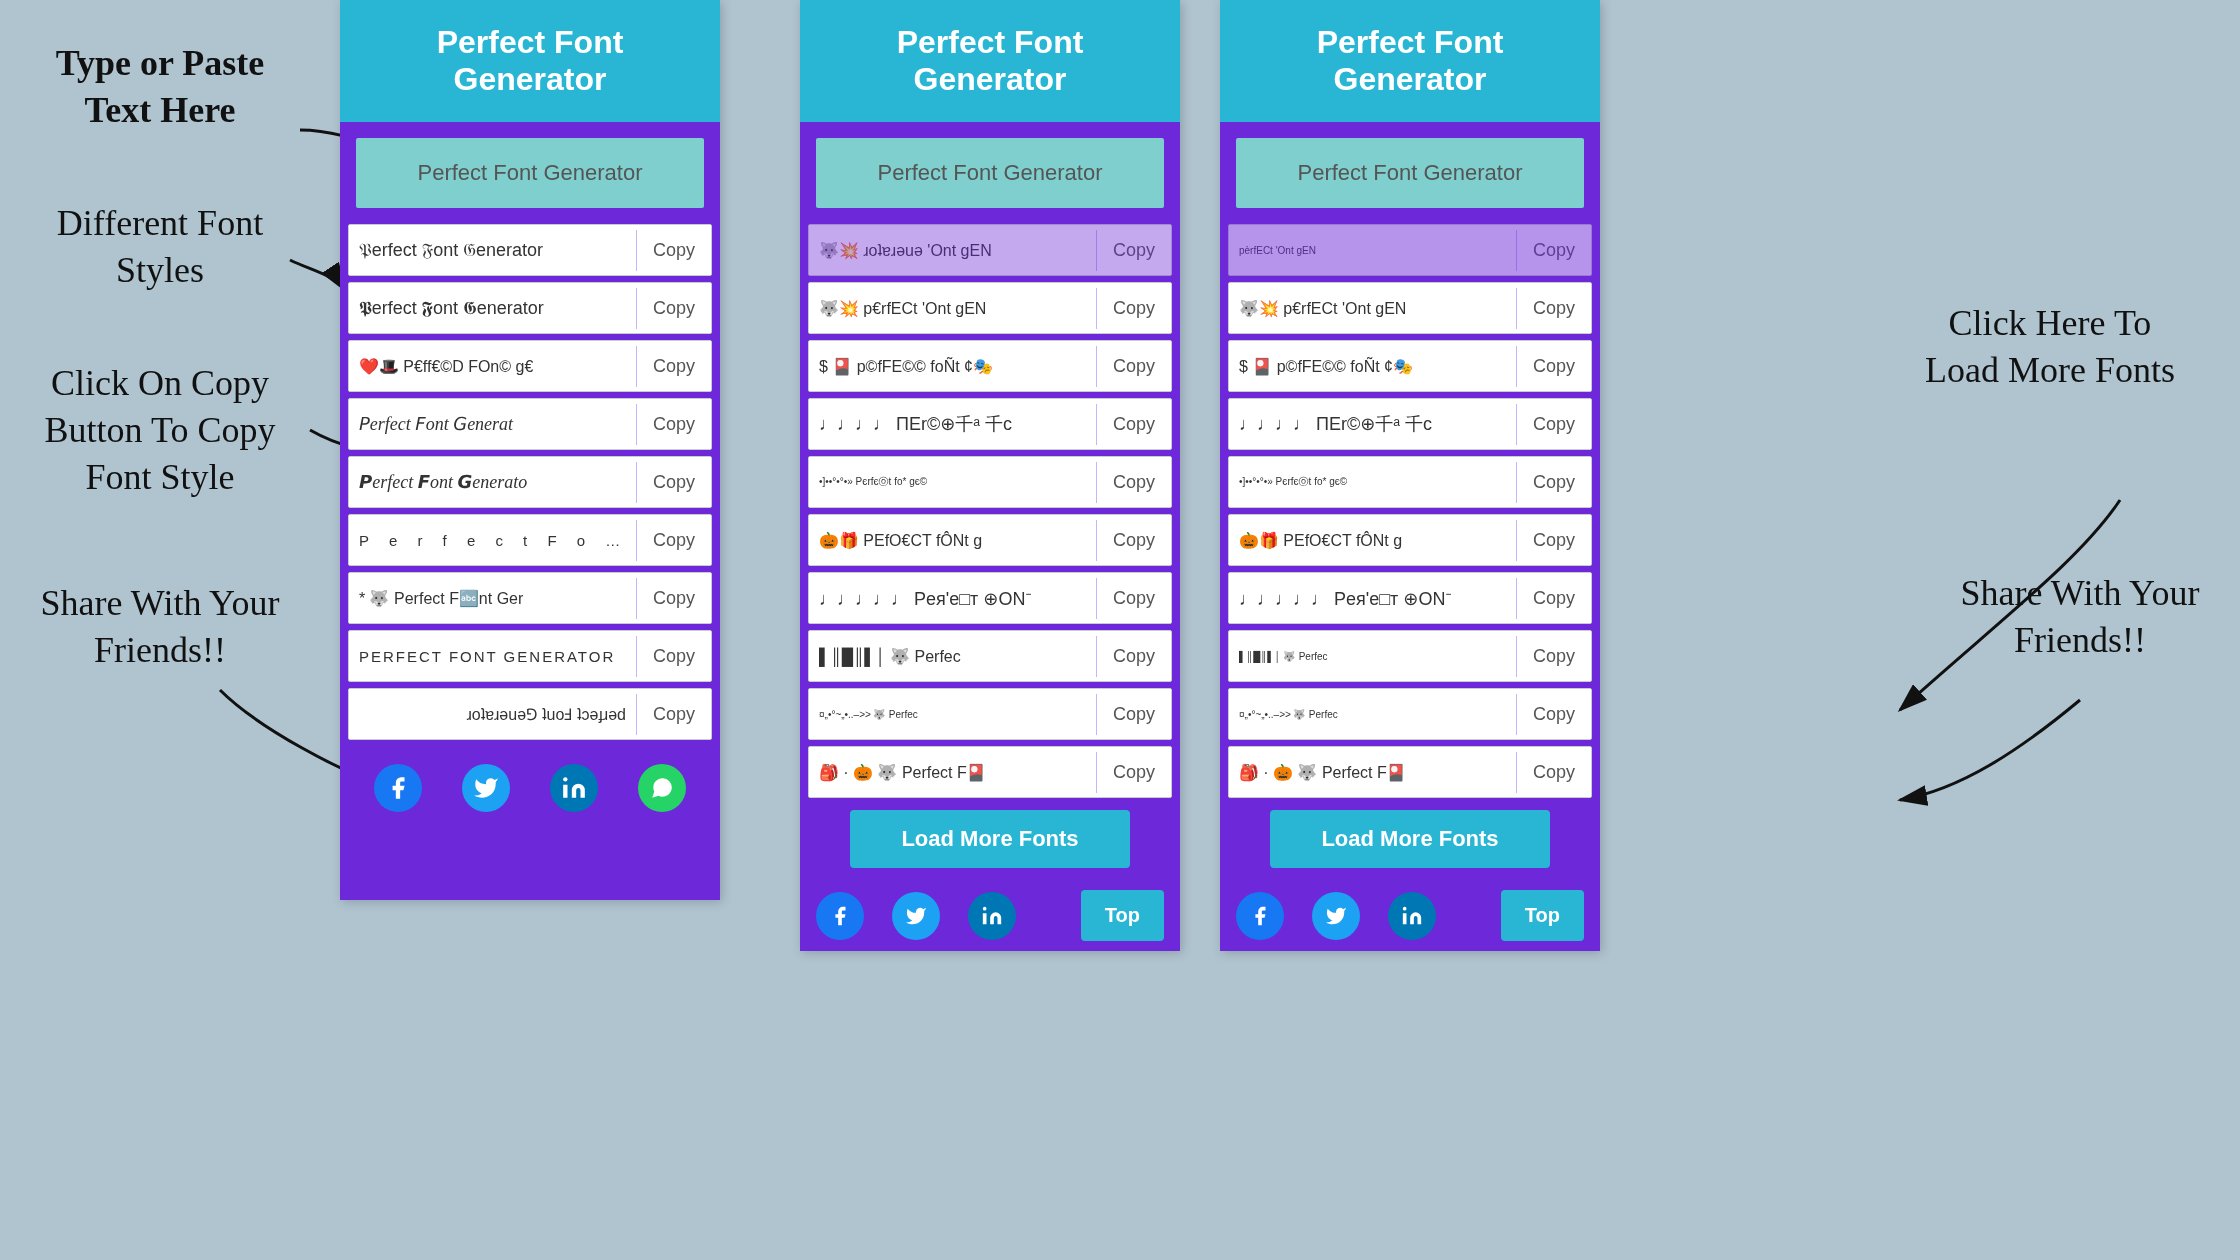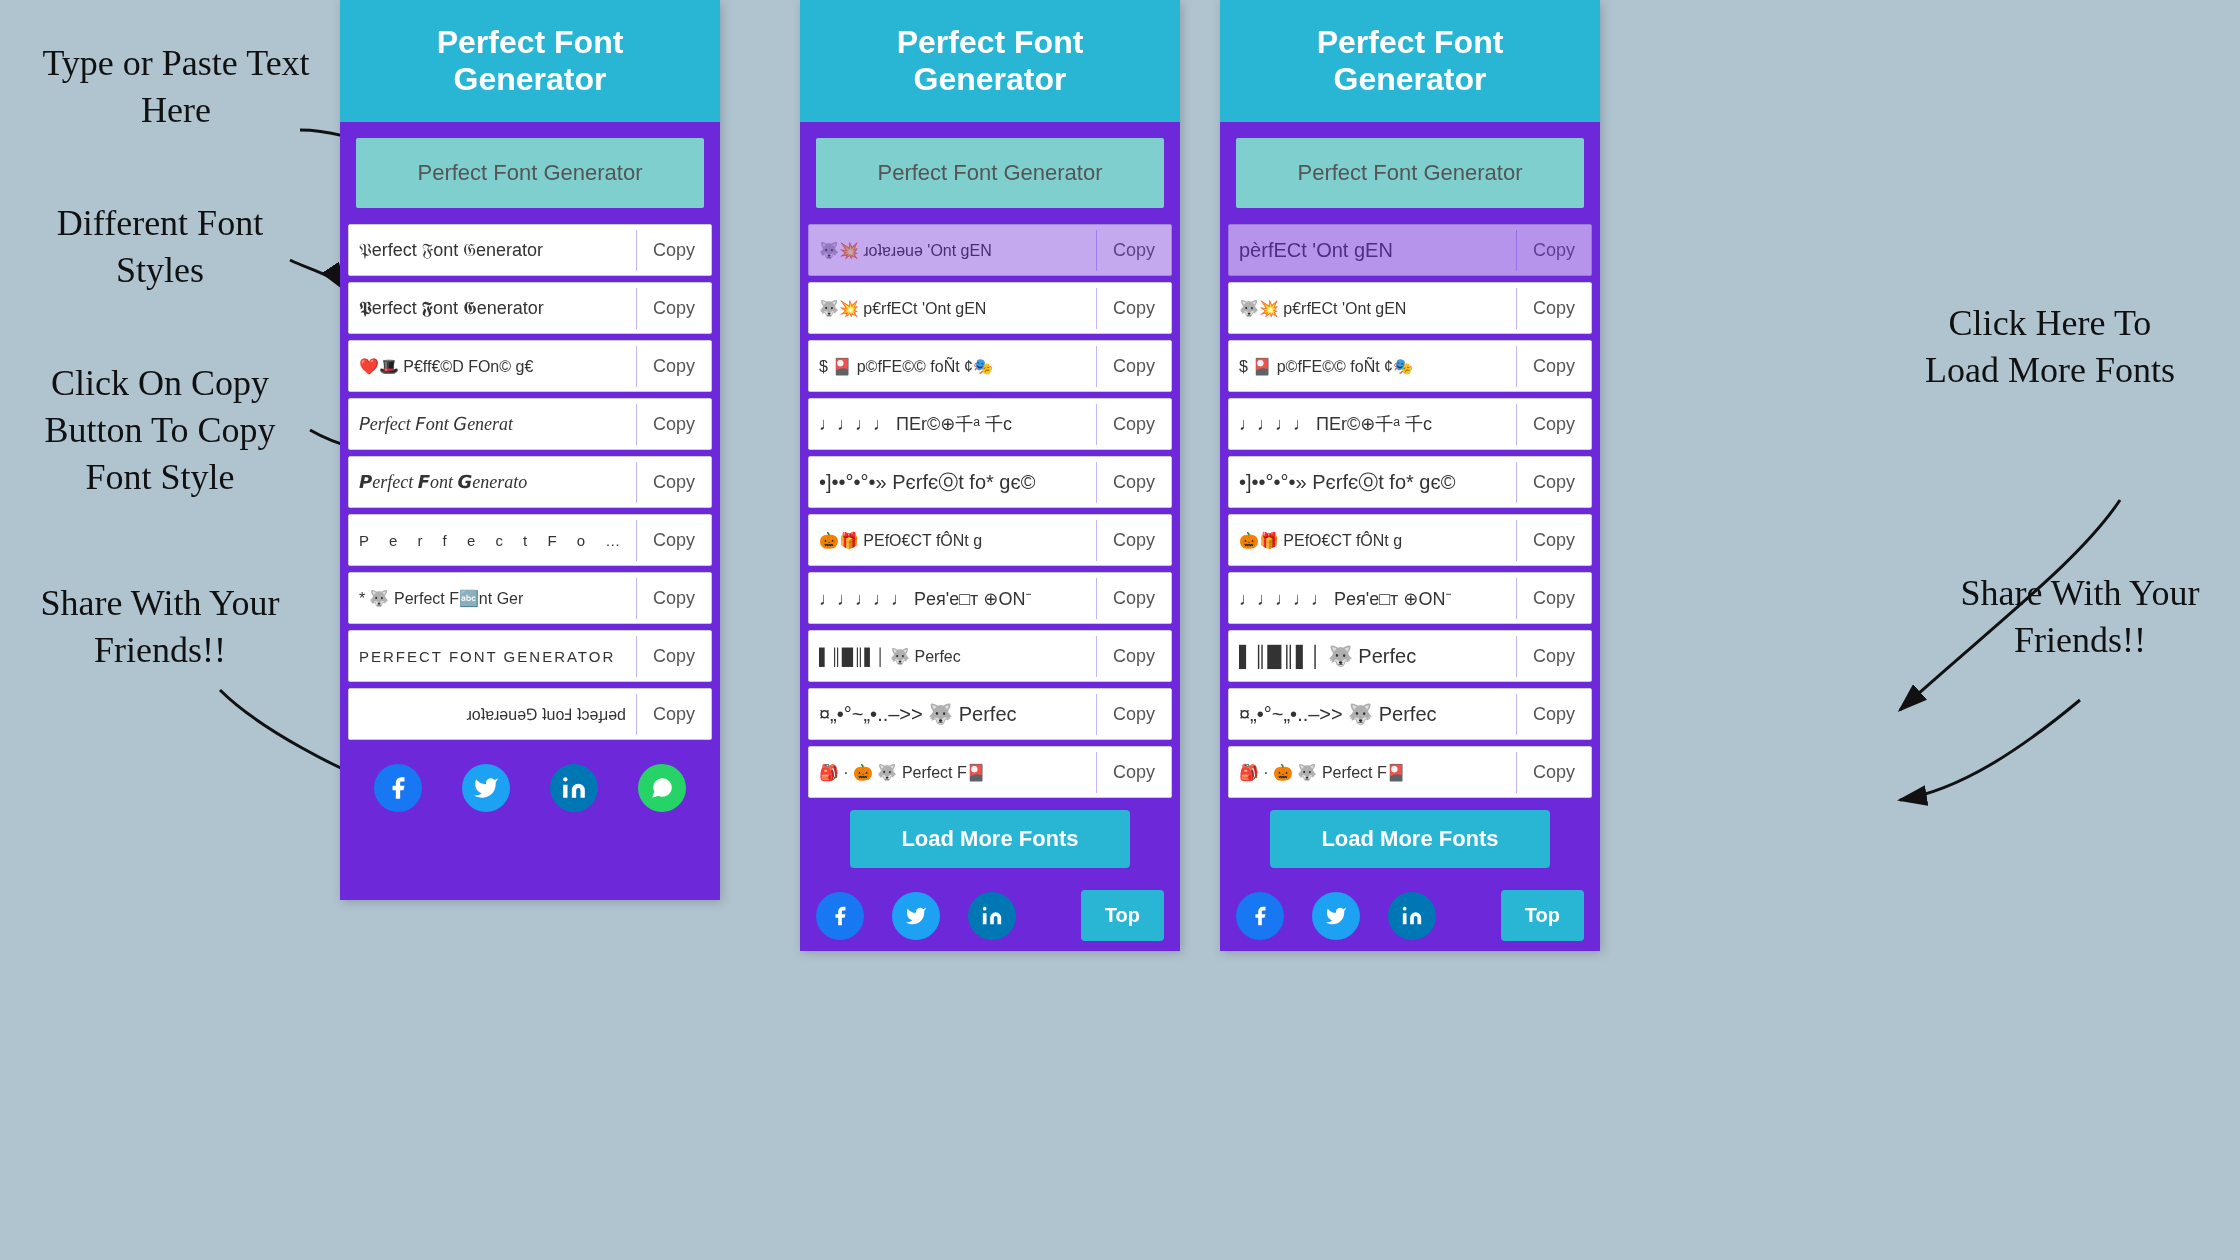--- a/index.html
+++ b/index.html
@@ -86,21 +86,21 @@
       border: none;
       border-left: 1px solid #c4b5fd;
       padding: 10px 16px;
       font-size: 18px;
       color: #555;
       cursor: pointer;
       white-space: nowrap;
     }
     .font-italic { font-style: italic; font-family: Georgia, serif; }
     .font-spaced { letter-spacing: 8px; font-size: 15px; }
-    .font-small { font-size: 20px; }
+    .font-small { font-size: 10px; }
     .font-caps { text-transform: uppercase; letter-spacing: 2px; font-size: 15px; }
     .font-emoji { font-size: 16px; }
 
     
     .load-more-btn {
       background: #29b6d4;
       color: #fff;
       border: none;
       border-radius: 4px;
       padding: 16px 40px;
@@ -165,21 +165,21 @@
 <body>
 
 <svg width="0" height="0" style="position:absolute">
   <defs>
     <marker id="arrowhead" markerWidth="10" markerHeight="7" refX="9" refY="3.5" orient="auto">
       <polygon points="0 0, 10 3.5, 0 7" fill="#111"></polygon>
     </marker>
   </defs>
 </svg>
 
-<div class="annotation" style="left:36px; top:40px; width:280px;">Type or Paste Text
+<div class="annotation" style="left:20px; top:40px; width:280px;font-weight:bold;">Type or Paste Text
 Here</div>
 
 <div class="annotation" style="left:20px; top:200px; width:280px;">Different Font
 Styles</div>
 
 <div class="annotation" style="left:10px; top:360px; width:300px;">Click On Copy
 Button To Copy
 Font Style</div>
 
 <div class="annotation" style="left:30px; top:580px; width:260px;">Share With

